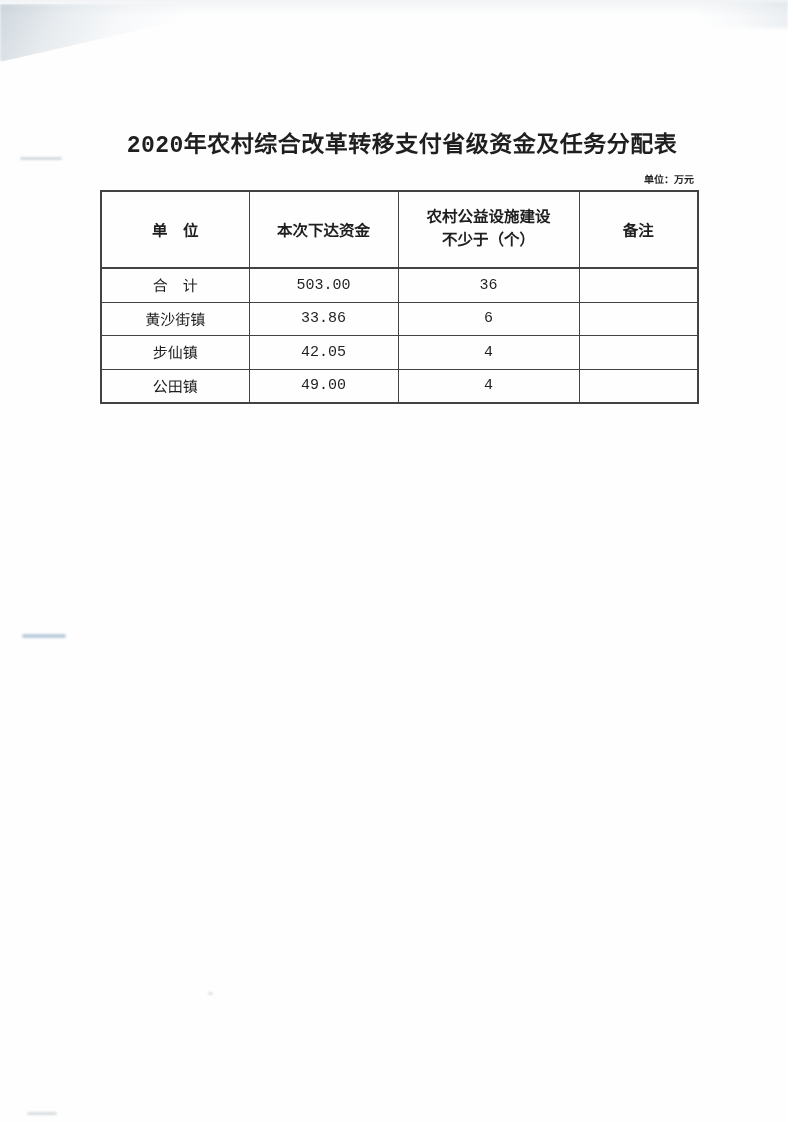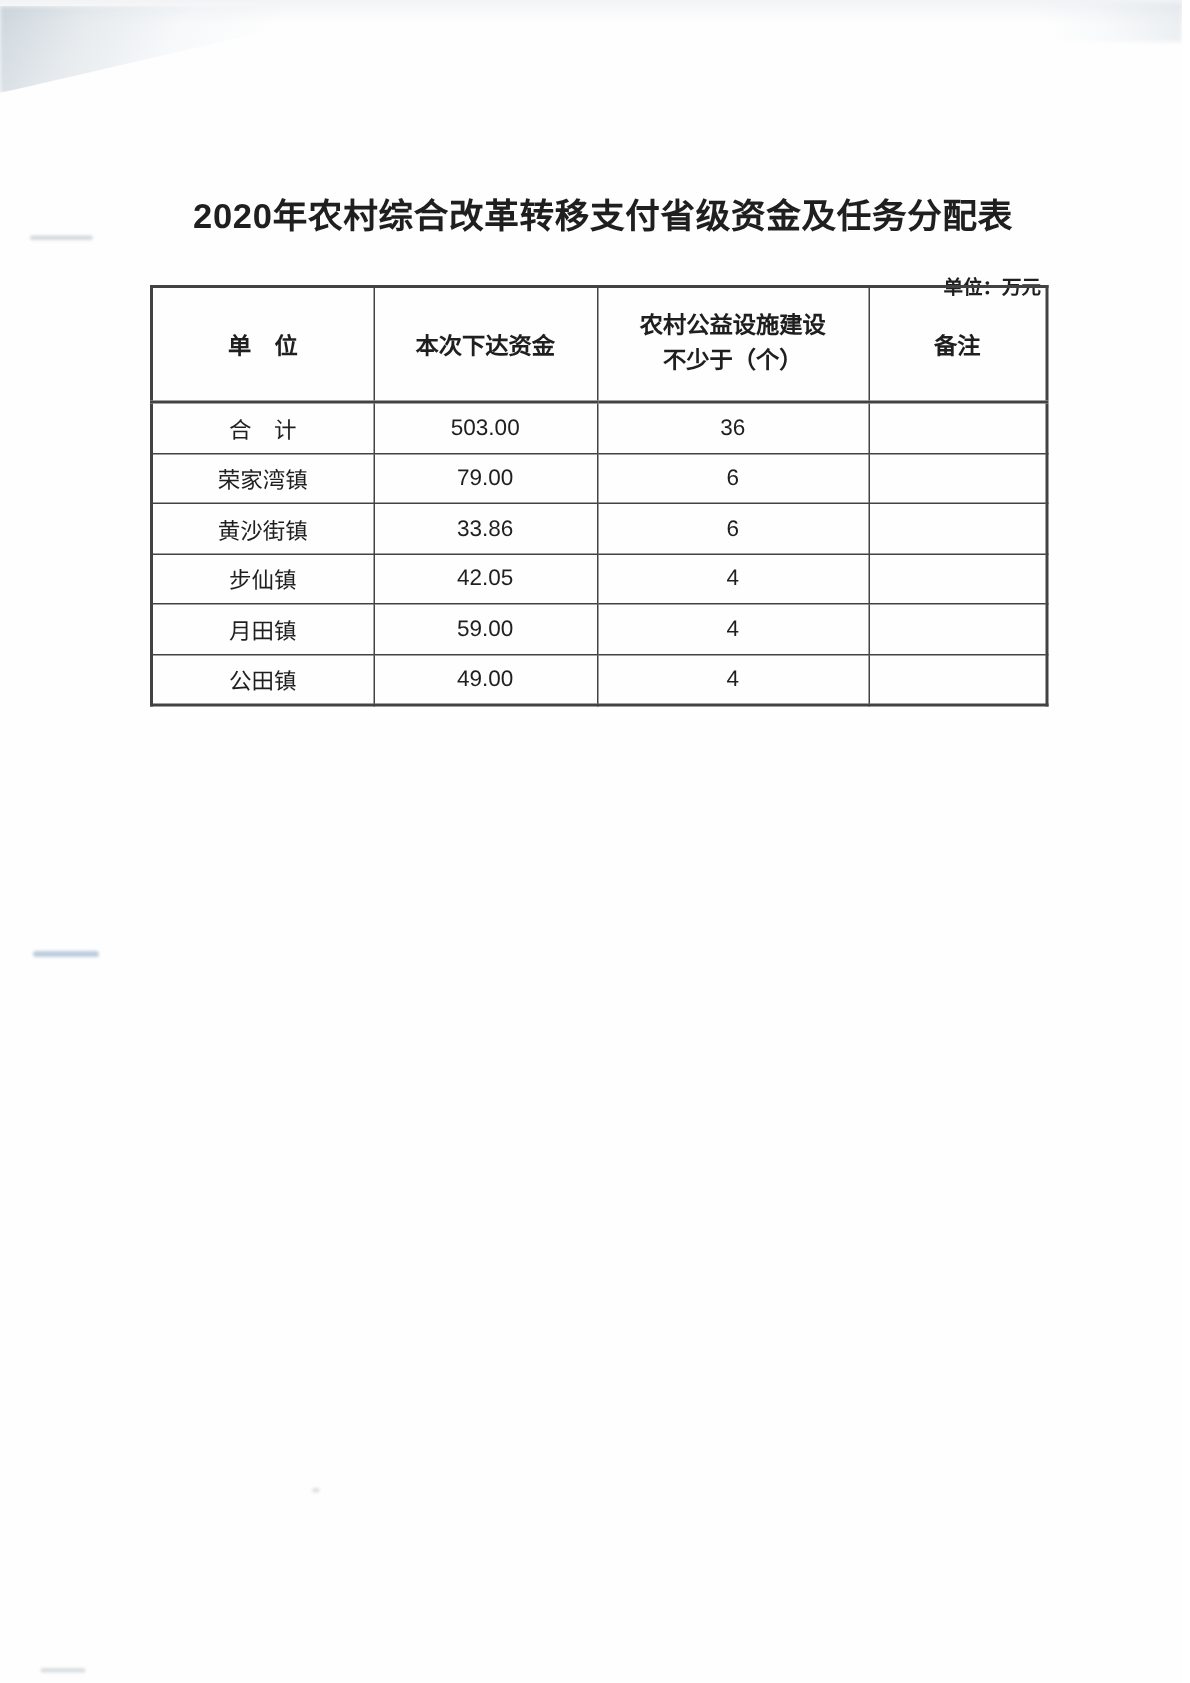--- a/index.html
+++ b/index.html
@@ -6,21 +6,21 @@
     margin: 0;
     padding: 0;
     background: #ffffff;
   }
   .page {
     position: relative;
     width: 788px;
     height: 1122px;
     background: var(--paper, #fefefe);
     overflow: hidden;
-    font-family: Liberation Sans, sans-serif;
+    font-family: Liberation Mono, monospace;
     color: var(--ink, #1f1f1f);
   }
 
   
   .top-tint {
     position: absolute;
     top: 0; left: 0;
     width: 100%; height: 16px;
     background: linear-gradient(to bottom,
       rgba(196,206,214,0.22) 0%,
@@ -66,23 +66,23 @@
     left: 8px;
     width: 100%;
     margin: 0;
     text-align: center;
     font-size: 23px;
     font-weight: bold;
     letter-spacing: 0.5px;
   }
   .unit-note {
     position: absolute;
-    top: 181px;
+    top: 171px;
     right: 94px;
-    font-size: 13px;
+    font-size: 10px;
     font-weight: bold;
   }
 
   table.alloc {
     position: absolute;
     left: 100px;
     top: 190px;
     width: 597px;
     table-layout: fixed;
     border-collapse: collapse;
@@ -144,40 +144,28 @@
       </tr>
     </thead>
     <tbody>
       <tr>
         <td>合　计</td>
         <td>503.00</td>
         <td>36</td>
         <td></td>
       </tr>
       <tr>
-        <td>荣家湾镇</td>
-        <td>79.00</td>
-        <td>6</td>
-        <td></td>
-      </tr>
-      <tr>
         <td>黄沙街镇</td>
         <td>33.86</td>
         <td>6</td>
         <td></td>
       </tr>
       <tr>
         <td>步仙镇</td>
         <td>42.05</td>
-        <td>4</td>
-        <td></td>
-      </tr>
-      <tr>
-        <td>月田镇</td>
-        <td>59.00</td>
         <td>4</td>
         <td></td>
       </tr>
       <tr>
         <td>公田镇</td>
         <td>49.00</td>
         <td>4</td>
         <td></td>
       </tr>
     </tbody>

